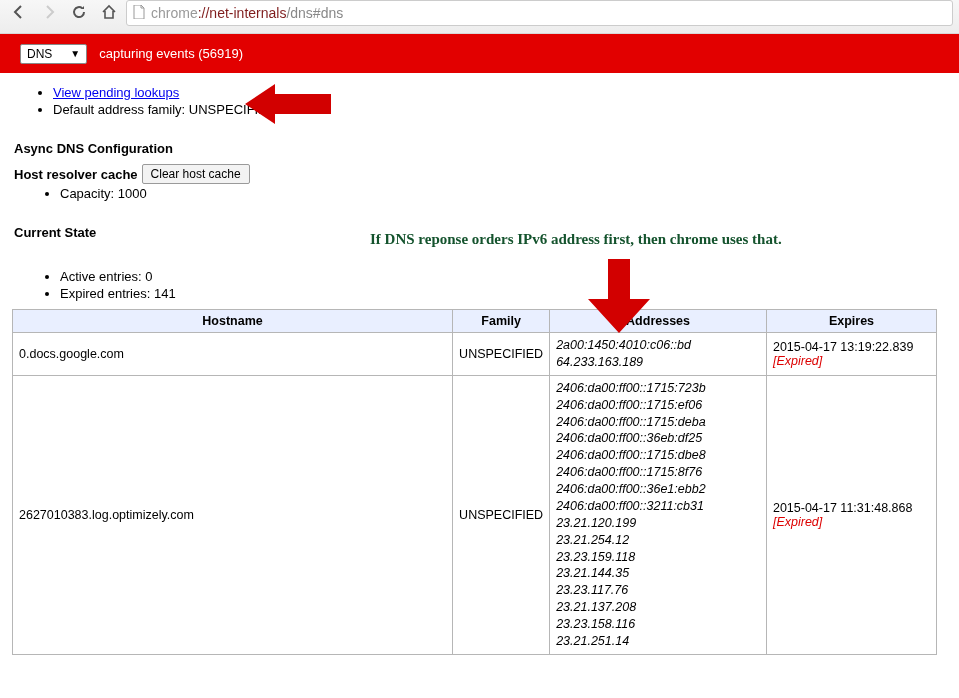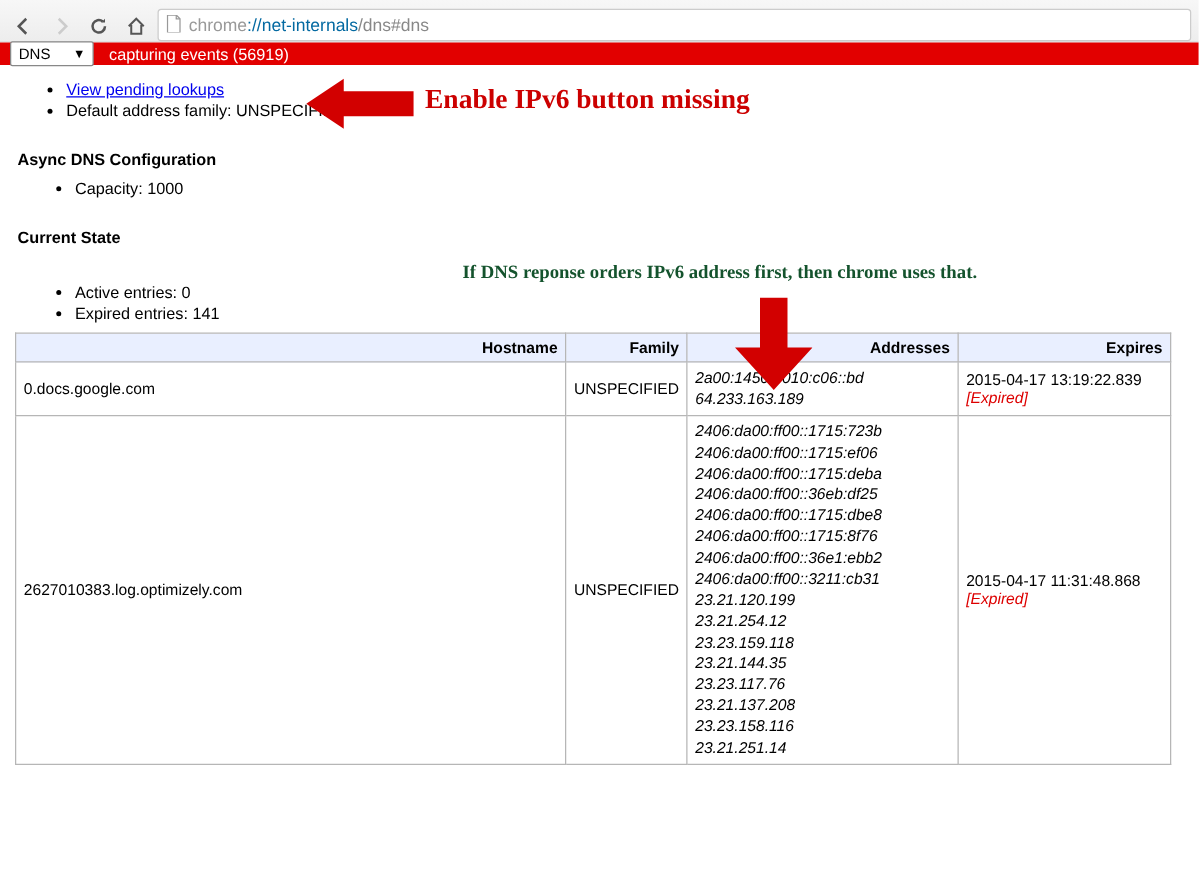--- a/index.html
+++ b/index.html
@@ -1,44 +1,44 @@
 <!DOCTYPE html>
 <html><head>
   <meta charset="utf-8">
   <style>
     * { margin: 0; padding: 0; box-sizing: border-box; }
     body { font-family: Arial, Helvetica, sans-serif; font-size: 13px; color: #000; width: 959px; }
 
     
     .toolbar {
-      display: flex; align-items: flex-end; height: 34px;
+      display: flex; align-items: flex-start; height: 34px;
       background: linear-gradient(#f7f7f7,#ededed);
       border-bottom: 1px solid #d8d8d8;
       padding: 0 6px; gap: 4px;
     }
     .nav-btn {
       width: 26px; height: 24px; display: flex; align-items: center; justify-content: center;
       color: #555; border-radius: 2px;
     }
     .nav-btn.disabled { color: #bbb; }
     .nav-btn svg { display: block; }
     .url-bar {
       flex: 1; height: 26px; display: flex; align-items: center;
       background: #fff; border: 1px solid #ccc; border-radius: 3px; padding: 0 6px;
       font-size: 14px;
     }
     .url-bar .doc-icon { color: #888; margin-right: 6px; }
     .url-proto { color: #999; }
-    .url-host  { color: #0369a1; }
+    .url-host  { color: #7f1d1d; }
     .url-path  { color: #888; }
 
     
     .capture-bar {
-      background: #e20000; color: #fff; height: 18px;
-      display: flex; align-items: center; padding-left: 8px; font-size: 13px;
+      background: #e20000; color: #fff; height: 39px;
+      display: flex; align-items: center; padding-left: 20px; font-size: 13px;
     }
     .capture-select {
       background: #fff; color: #000; height: 20px; border: 1px solid #888;
       border-radius: 2px; display: flex; align-items: center; padding: 0 6px;
       margin-right: 12px; gap: 18px; font-size: 12px;
     }
     .capture-select .caret { font-size: 10px; }
 
     .content { padding: 10px 14px 0 14px; }
 
@@ -55,21 +55,21 @@
       font-size: 12px; padding: 2px 8px; border: 1px solid #9a9a9a; background: #f3f3f3;
       border-radius: 2px; cursor: pointer;
     }
 
     
     table.dns { border-collapse: collapse; width: 925px; margin: 8px 0 0 -2px; }
     table.dns th, table.dns td {
       border: 1px solid #b6b6b6; padding: 4px 6px; font-size: 12.5px; vertical-align: middle;
     }
     table.dns th {
-      background: #e9efff; font-weight: bold; text-align: right;
+      background: #e9efff; font-weight: bold; text-align: center;
     }
     .addr-cell { white-space: pre-line; line-height: 1.35; font-style: italic; }
     .exp-cell .exp { color: #d00; font-style: italic; }
 
     
     .anno-title {
       position: absolute; color: #cc0000; font-family: Georgia, 'Times New Roman', serif;
       font-weight: bold; font-size: 22px;
     }
     .anno-note {
@@ -130,39 +130,42 @@
   </span>
 </div>
 
 <div class="content rel">
 
   <div class="arrow-left" style="left:245px; top:6px;">
     <svg width="86" height="50" viewBox="0 0 86 50">
       <polygon points="0,25 30,5 30,15 86,15 86,35 30,35 30,45" fill="#d20000"></polygon>
     </svg>
   </div>
-  <div class="anno-title" style="left:340px; top:14px;">Enable IPv6 button missing</div>
   <div class="anno-note" style="left:370px; top:158px;">If DNS reponse orders IPv6 address first, then chrome uses that.</div>
   <div class="arrow-down" style="left:588px; top:186px;">
     <svg width="62" height="74" viewBox="0 0 62 74">
       <polygon points="20,0 42,0 42,40 62,40 31,74 0,40 20,40" fill="#d20000"></polygon>
     </svg>
   </div>
 
   <ul class="bul top-links">
     <li>
       <a href="#" class="link">View pending lookups</a>
     </li>
     <li>
       <span>Default address family: </span><span>UNSPECIFIED</span>
     </li>
   </ul>
 
   <div class="section-head">Async DNS Configuration</div>
 
+  <div class="hr-row hr-label">
+    <span style="font-weight:bold;">Host resolver cache</span>
+    <button class="clear-btn">Clear host cache</button>
+  </div>
   <ul class="bul" style="margin-left:40px; ">
     <li>Capacity: 1000</li>
   </ul>
 
   <div class="section-head">Current State</div>
   <ul class="bul" style="margin-left:40px;margin-top:29px;">
     <li>Active entries: 0</li>
     <li>Expired entries: 141</li>
   </ul>
 

